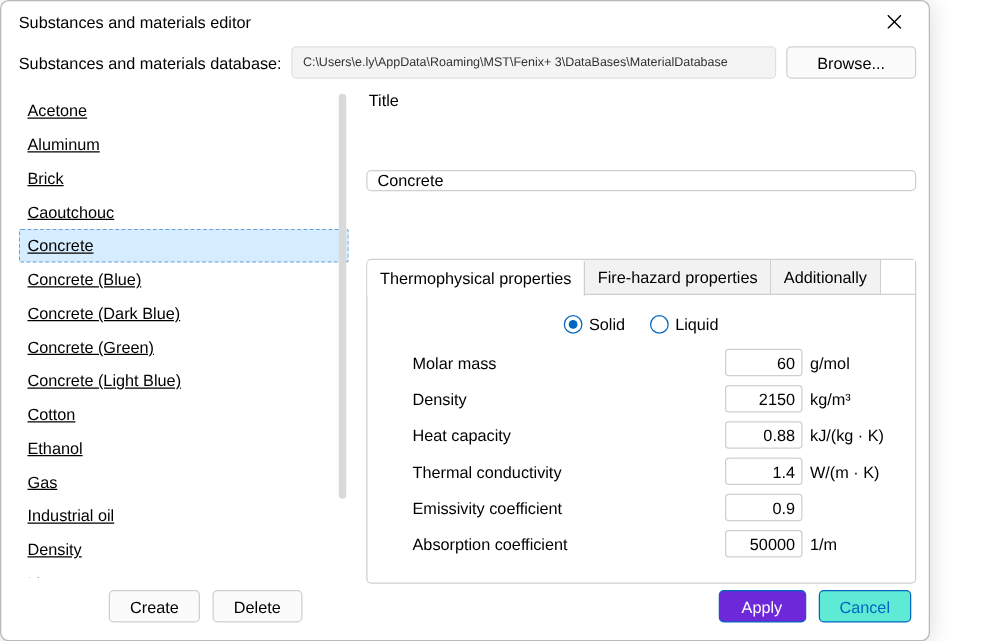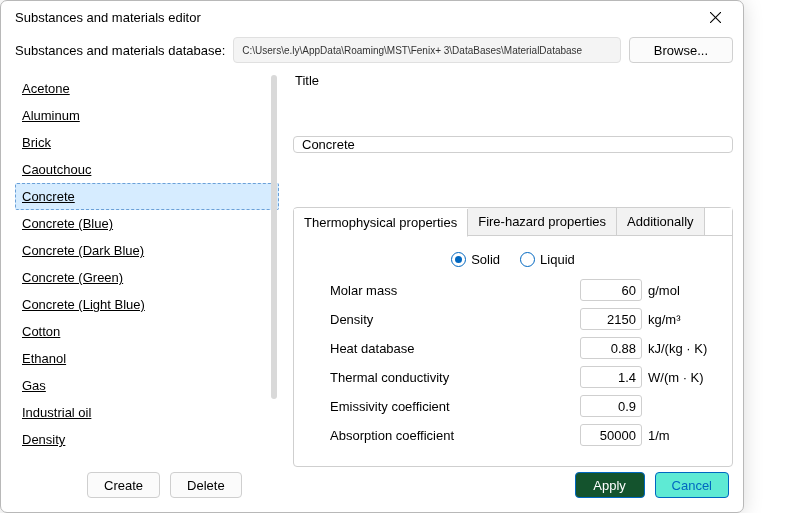--- a/index.html
+++ b/index.html
@@ -40,21 +40,21 @@
   .radio-circle.checked::after { content:""; width:7px; height:7px; border-radius:50%; background:#0067c0; }
   .prop-table { display:flex; flex-direction:column; gap:7px; padding-left:16px;}
   .prop-row { display:flex; align-items:center; }
   .prop-label { flex:1; font-size:13px; }
   .prop-input { width:62px; height:22px; border:1px solid #cfcfcf; border-radius:3px; text-align:right; padding:0 5px; font-size:13px; }
   .prop-unit { width:70px; font-size:13px; padding-left:6px; }
   .footer { display:flex; padding:10px 14px 14px 14px; align-items:flex-start; }
   .footer-left { display:flex; gap:10px; margin-left:72px;}
   .footer-right { margin-left:auto; display:flex; gap:10px; }
   .btn { height:26px; min-width:70px; padding:0 16px; border:1px solid #cfcfcf; background:#fbfbfb; border-radius:4px; font-size:13px; display:flex; align-items:center; justify-content:center; }
-  .btn.primary { background:#14532d; border-color:#0067c0; color:#fff; }
+  .btn.primary { background:#6d28d9; border-color:#0067c0; color:#fff; }
   .btn.accent-border { border-color:#0067c0; color:#0067c0; background:#5eead4; }
 </style>
 </head>
 <body>
 
 <div class="window">
 
   <div class="titlebar">
     <div class="titlebar-text">Substances and materials editor</div>
     <div class="close-btn">
@@ -127,21 +127,21 @@
               <div class="prop-label">Molar mass</div>
               <input class="prop-input" value="60" style="">
               <div class="prop-unit">g/mol</div>
             </div>
             <div class="prop-row">
               <div class="prop-label">Density</div>
               <input class="prop-input" value="2150" style="">
               <div class="prop-unit">kg/m³</div>
             </div>
             <div class="prop-row">
-              <div class="prop-label">Heat database</div>
+              <div class="prop-label">Heat capacity</div>
               <input class="prop-input" value="0.88" style="">
               <div class="prop-unit">kJ/(kg · K)</div>
             </div>
             <div class="prop-row">
               <div class="prop-label">Thermal conductivity</div>
               <input class="prop-input" value="1.4" style="">
               <div class="prop-unit">W/(m · K)</div>
             </div>
             <div class="prop-row">
               <div class="prop-label">Emissivity coefficient</div>

